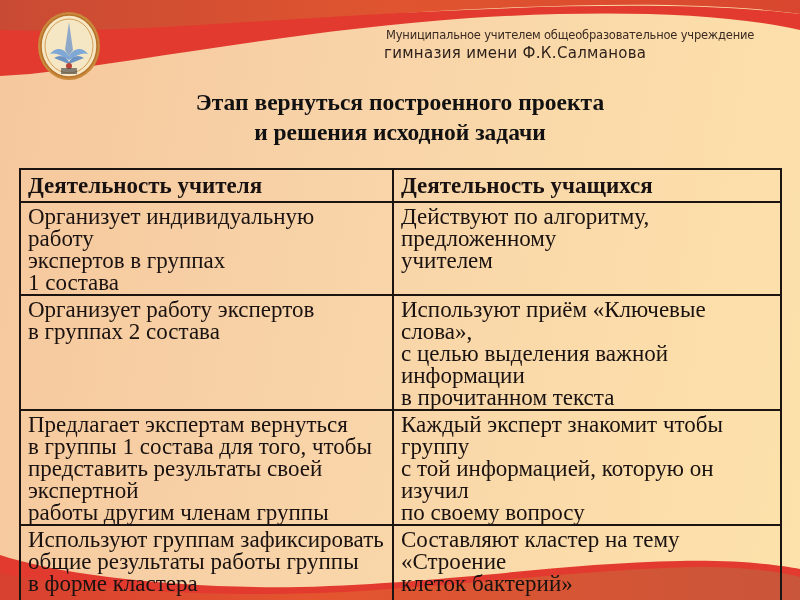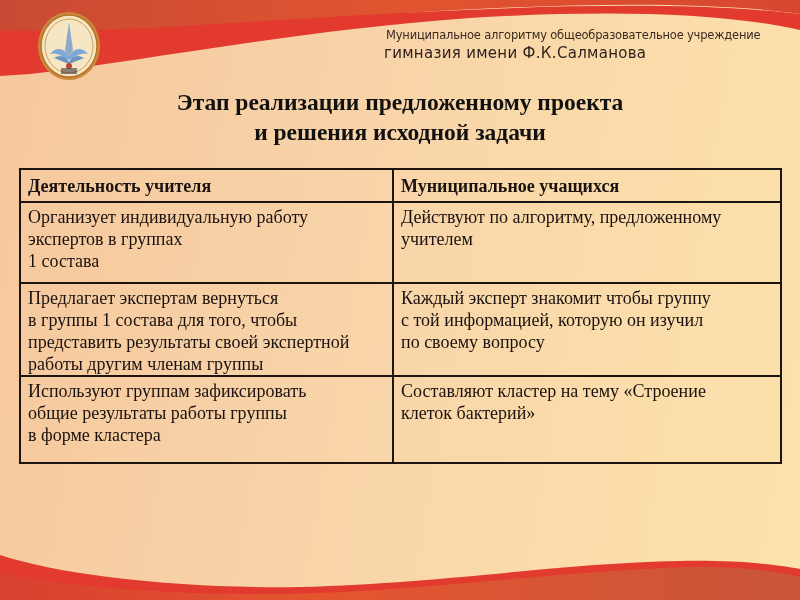--- a/index.html
+++ b/index.html
@@ -27,21 +27,21 @@
     font-weight: bold; font-size: 23.5px; line-height: 30px; color: #111;
   }
   .title div { white-space: nowrap; }
   table {
     position: absolute; left: 19px; top: 168px; width: 763px;
     border-collapse: collapse;
   }
   td, th {
     border: 2px solid #1b1410;
     vertical-align: top; text-align: left;
-    font-size: 18px; line-height: 22px; color: #1a1210;
+    font-size: 23px; line-height: 22px; color: #1a1210;
     padding: 3px 7px 0 7px;
     white-space: pre-line;
   }
   th { font-weight: bold; height: 33px; padding-top: 5px; }
   td.c1, th.c1 { width: 373px; }
   tr.r1 td { height: 81px; }
   tr.r2 td { height: 79px; }
   tr.r3 td { height: 90px; border-radius: 6px; }
   tr.r4 td { height: 87px; }
 </style>
@@ -76,40 +76,47 @@
   <ellipse cx="33" cy="36" rx="31" ry="34" fill="#c98a3c"></ellipse>
   <ellipse cx="33" cy="36" rx="28" ry="31" fill="#f6e7c4" stroke="#b7722c" stroke-width="1.5"></ellipse>
   <ellipse cx="33" cy="36" rx="24" ry="27" fill="none" stroke="#c98a3c" stroke-width="0.8"></ellipse>
   <path d="M33,12 L37,40 L33,46 L29,40 Z" fill="#8ea8c8"></path>
   <path d="M14,44 C20,36 28,38 33,46 C38,38 46,36 52,44 C46,42 40,46 33,50 C26,46 20,42 14,44 Z" fill="#7fa8d6"></path>
   <path d="M18,48 C24,44 30,46 33,52 C36,46 42,44 48,48 L33,54 Z" fill="#6d93c4"></path>
   <circle cx="33" cy="56" r="3" fill="#b8443a"></circle>
   <rect x="25" y="58" width="16" height="6" fill="#3a3a3a" opacity="0.6"></rect>
 </svg>
 
-<div class="institution">Муниципальное алгоритму общеобразовательное учреждение</div>
+<div class="institution">Муниципальное учителем общеобразовательное учреждение</div>
 <div class="school-name">гимназия имени Ф.К.Салманова</div>
 
 <div class="title">
-  <div>Этап реализации предложенному проекта</div>
+  <div>Этап вернуться построенного проекта</div>
   <div>и решения исходной задачи</div>
 </div>
 
 <table>
   <tbody>
       <tr>
     <th class="c1">Деятельность учителя</th>
-    <th>Муниципальное учащихся</th>
+    <th>Деятельность учащихся</th>
   </tr>
   <tr class="r1">
     <td class="c1">Организует индивидуальную работу
 экспертов в группах
 1 состава</td>
     <td>Действуют по алгоритму, предложенному
 учителем</td>
+  </tr>
+  <tr class="r2">
+    <td class="c1">Организует работу экспертов
+в группах 2 состава</td>
+    <td>Используют приём «Ключевые слова»,
+с целью выделения важной информации
+в прочитанном текста</td>
   </tr>
   <tr class="r3">
     <td class="c1">Предлагает экспертам вернуться
 в группы 1 состава для того, чтобы
 представить результаты своей экспертной
 работы другим членам группы</td>
     <td>Каждый эксперт знакомит чтобы группу
 с той информацией, которую он изучил
 по своему вопросу</td>
   </tr>

